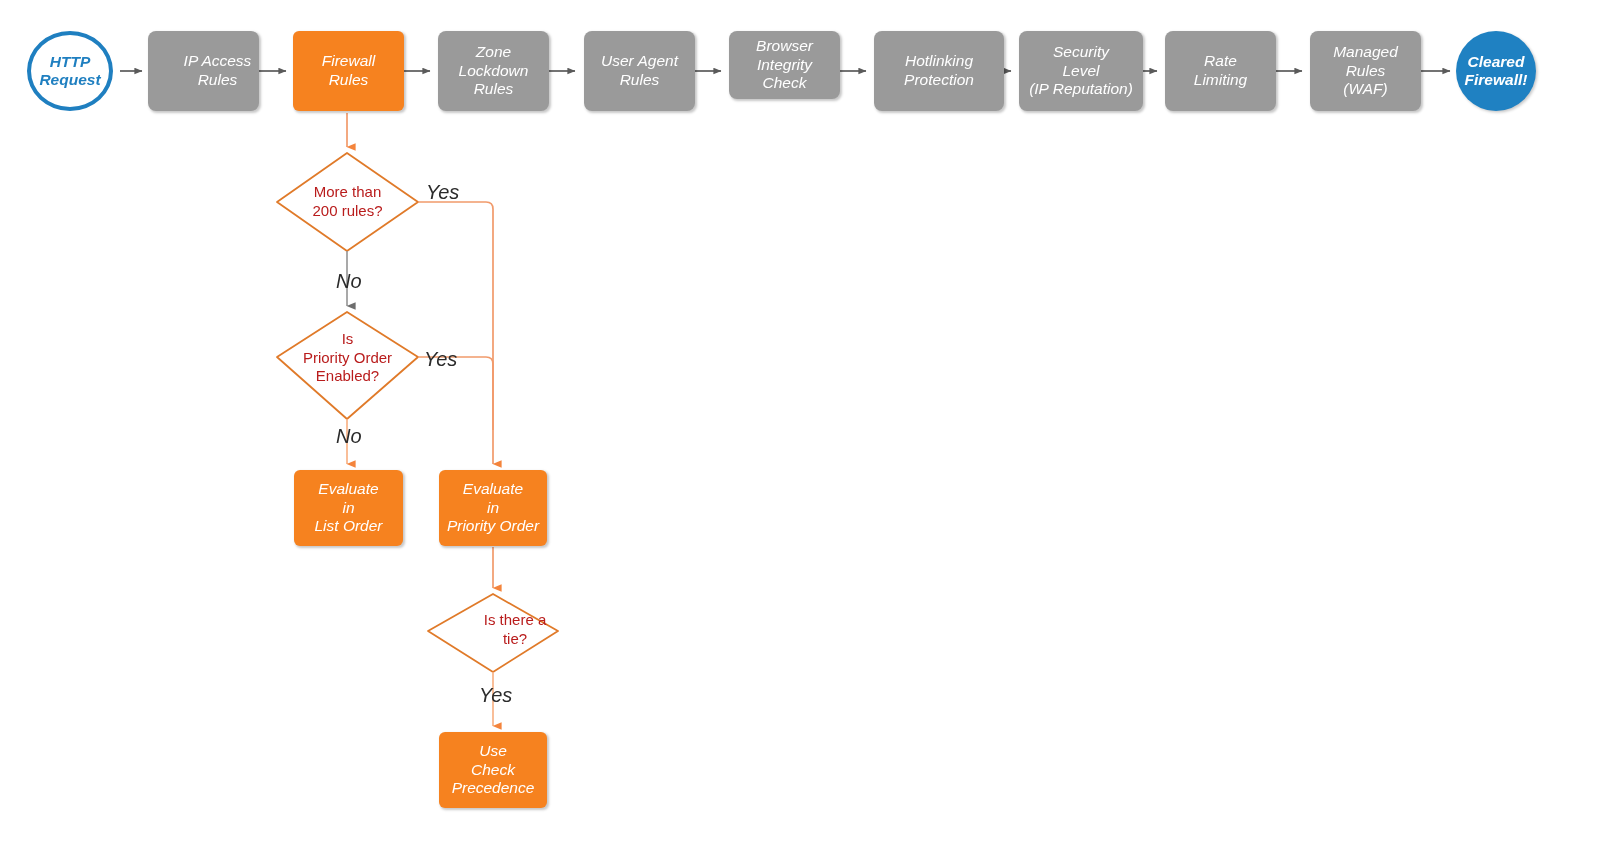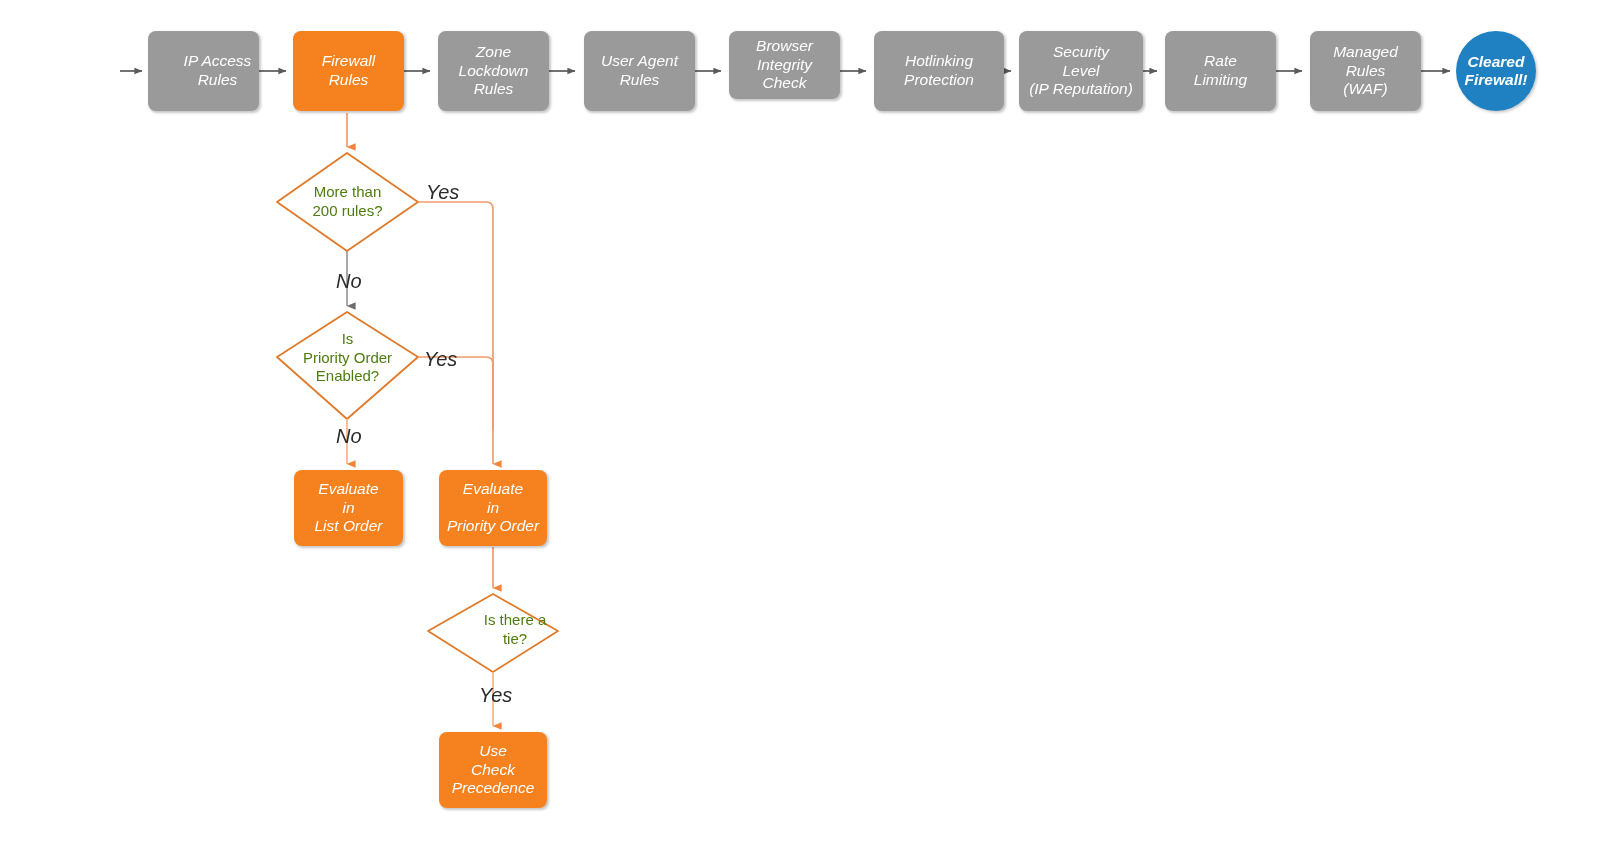--- a/index.html
+++ b/index.html
@@ -36,21 +36,21 @@
   
   .box {
     border-radius: 8px;
     font-style: italic;
     color: #ffffff;
     font-size: 15.5px;
     padding: 2px 6px;
     box-shadow: 1.5px 1.5px 2.5px rgba(0,0,0,0.22);
   }
   .box.gray  { background: #9a9a9a; }
-  .box.orange{ background: #f6821f; }
+  .box.orange{ background: #f6821f; border-radius: 6px; }
 
   
   .circle {
     border-radius: 50%;
     font-style: italic;
     font-weight: bold;
     font-size: 15.5px;
     line-height: 1.18;
   }
   .circle.outline {
@@ -64,21 +64,21 @@
     box-shadow: 1.5px 1.5px 3px rgba(0,0,0,0.22);
   }
 
   
   .diamond-label {
     position: absolute;
     display: flex;
     align-items: center;
     justify-content: center;
     text-align: center;
-    color: #4d7c0f;
+    color: #b91c1c;
     font-size: 15px;
     line-height: 1.25;
     pointer-events: none;
   }
 
   
   .edge-label {
     position: absolute;
     font-size: 20px;
     font-style: italic;
@@ -131,20 +131,24 @@
 
     <path d="M418,357 L486,357 Q493,357 493,364 L493,430" stroke="#f19a6b" stroke-width="1.7" fill="none"></path>
 
     <path d="M347,419 L347,464" stroke="#f8b387" stroke-width="1.7" fill="none" marker-end="url(#ah-orange)"></path>
 
     <path d="M493,547 L493,588" stroke="#f19a6b" stroke-width="1.7" fill="none" marker-end="url(#ah-orange)"></path>
 
     <path d="M493,672 L493,726" stroke="#f8b387" stroke-width="1.7" fill="none" marker-end="url(#ah-orange)"></path>
   </svg>
 
+  <div class="node circle outline" style="left:27px; top:31px; width:86px; height:80px;">
+    <span style="white-space:pre-line;">HTTP
+Request</span>
+  </div>
 
   <div class="node box gray" style="left:148px; top:31px; width:111px; height:80px;padding-left:34px;">
     <span style="white-space:pre-line;">IP Access
 Rules</span>
   </div>
 
   <div class="node box orange" style="left:293px; top:31px; width:111px; height:80px;">
     <span style="white-space:pre-line;">Firewall
 Rules</span>
   </div>

